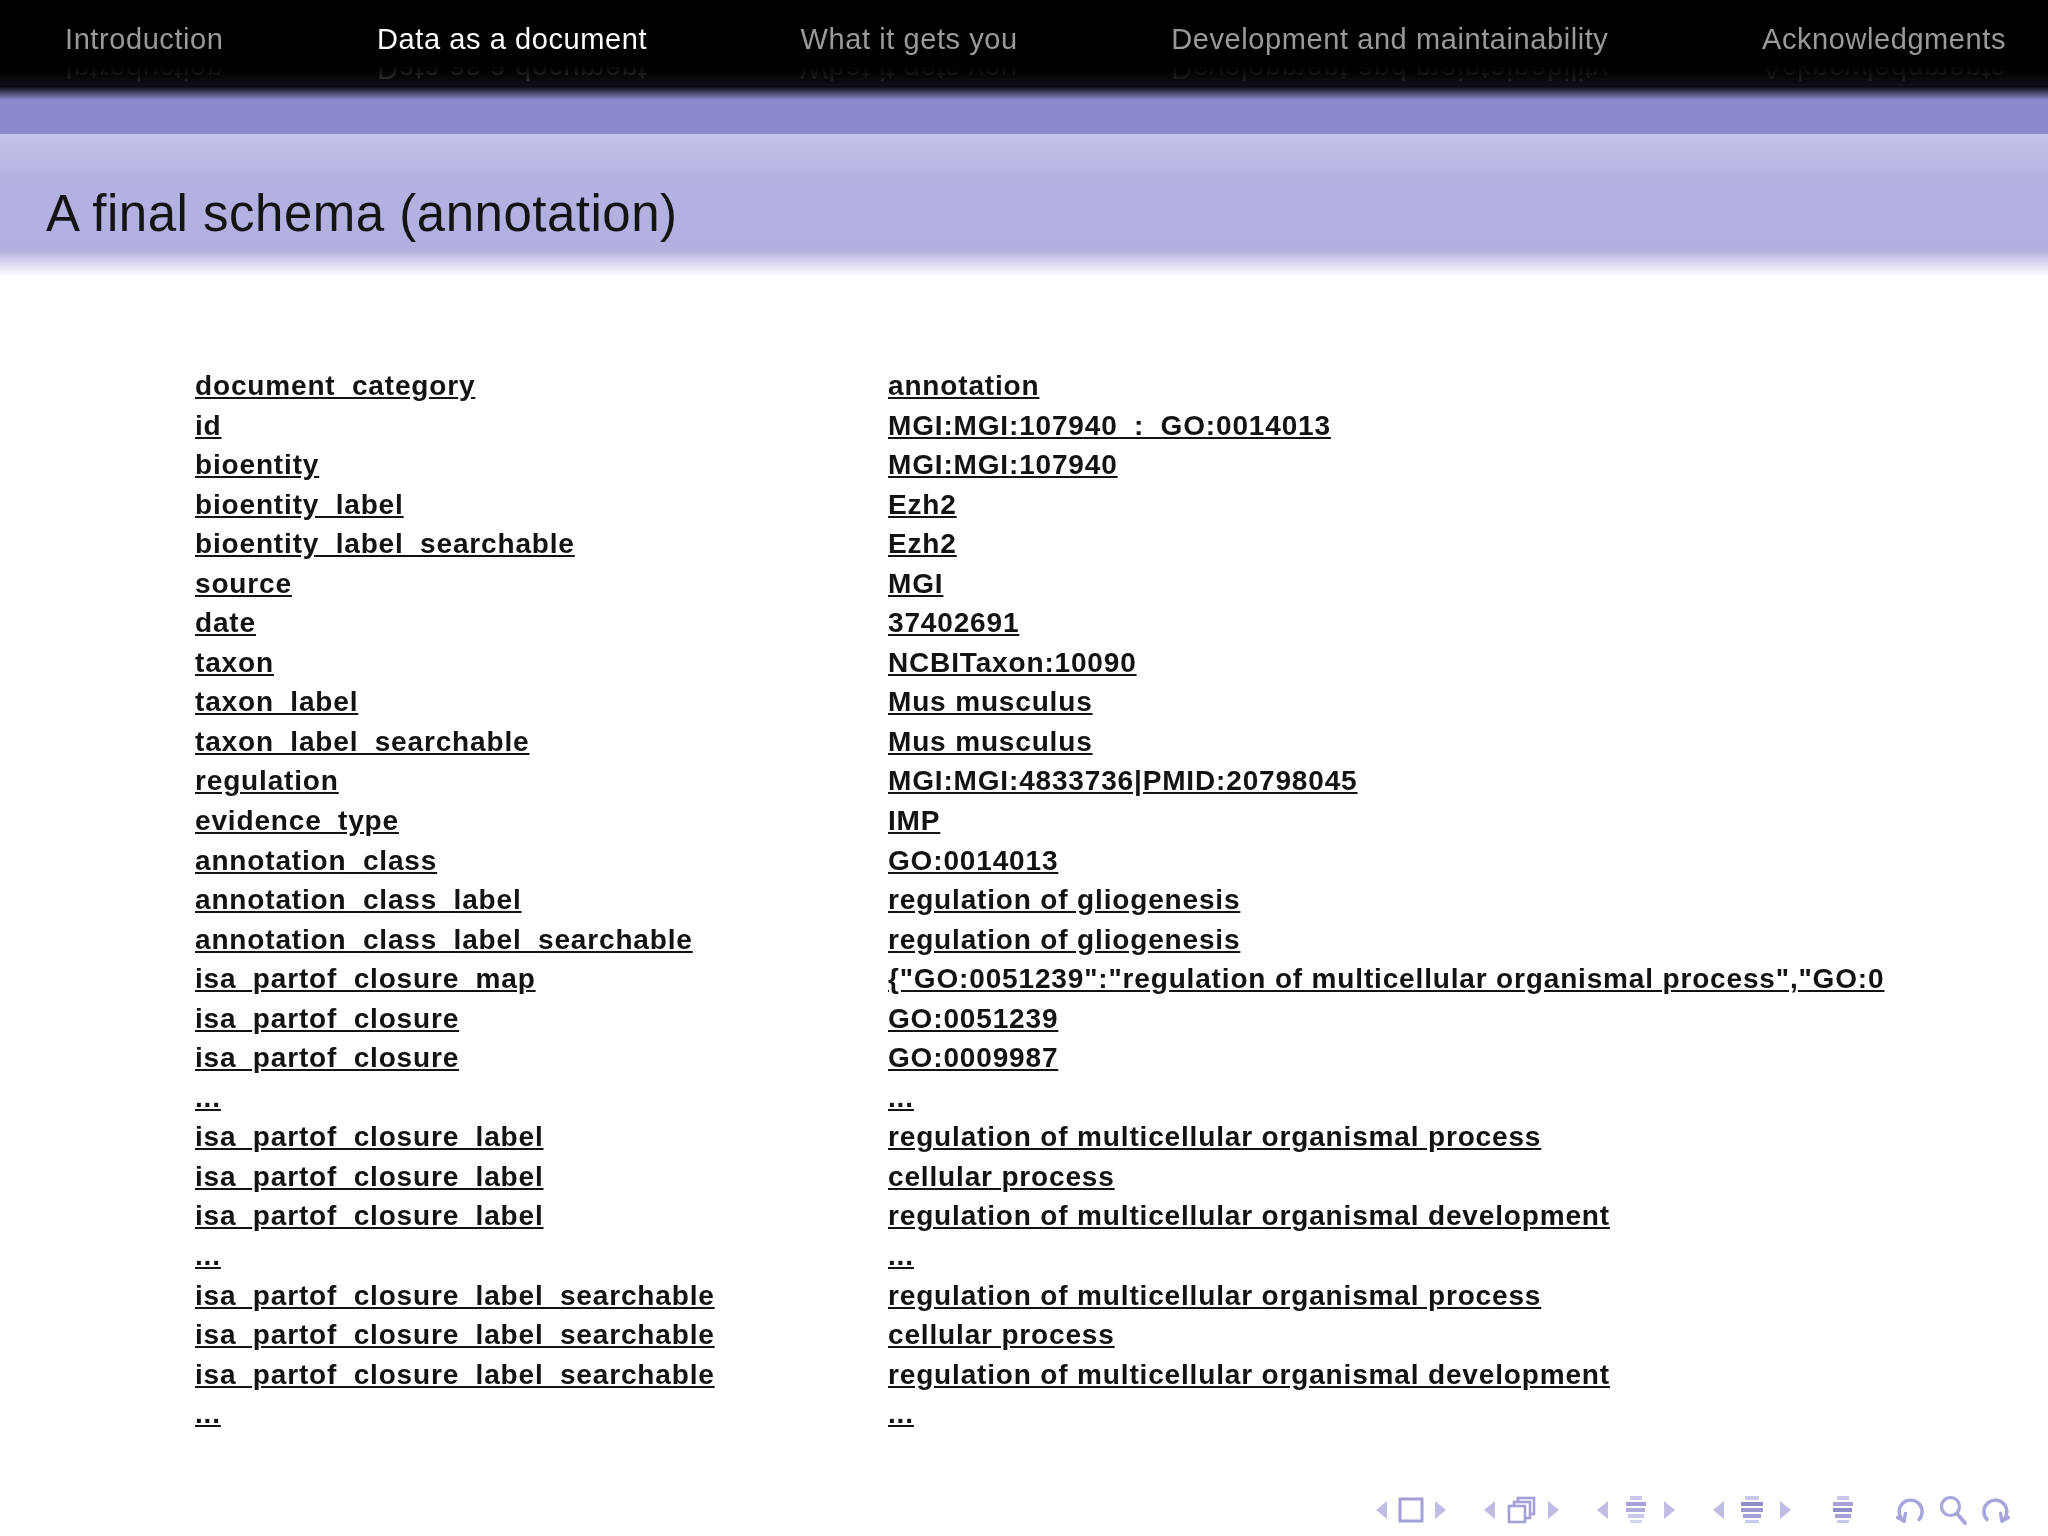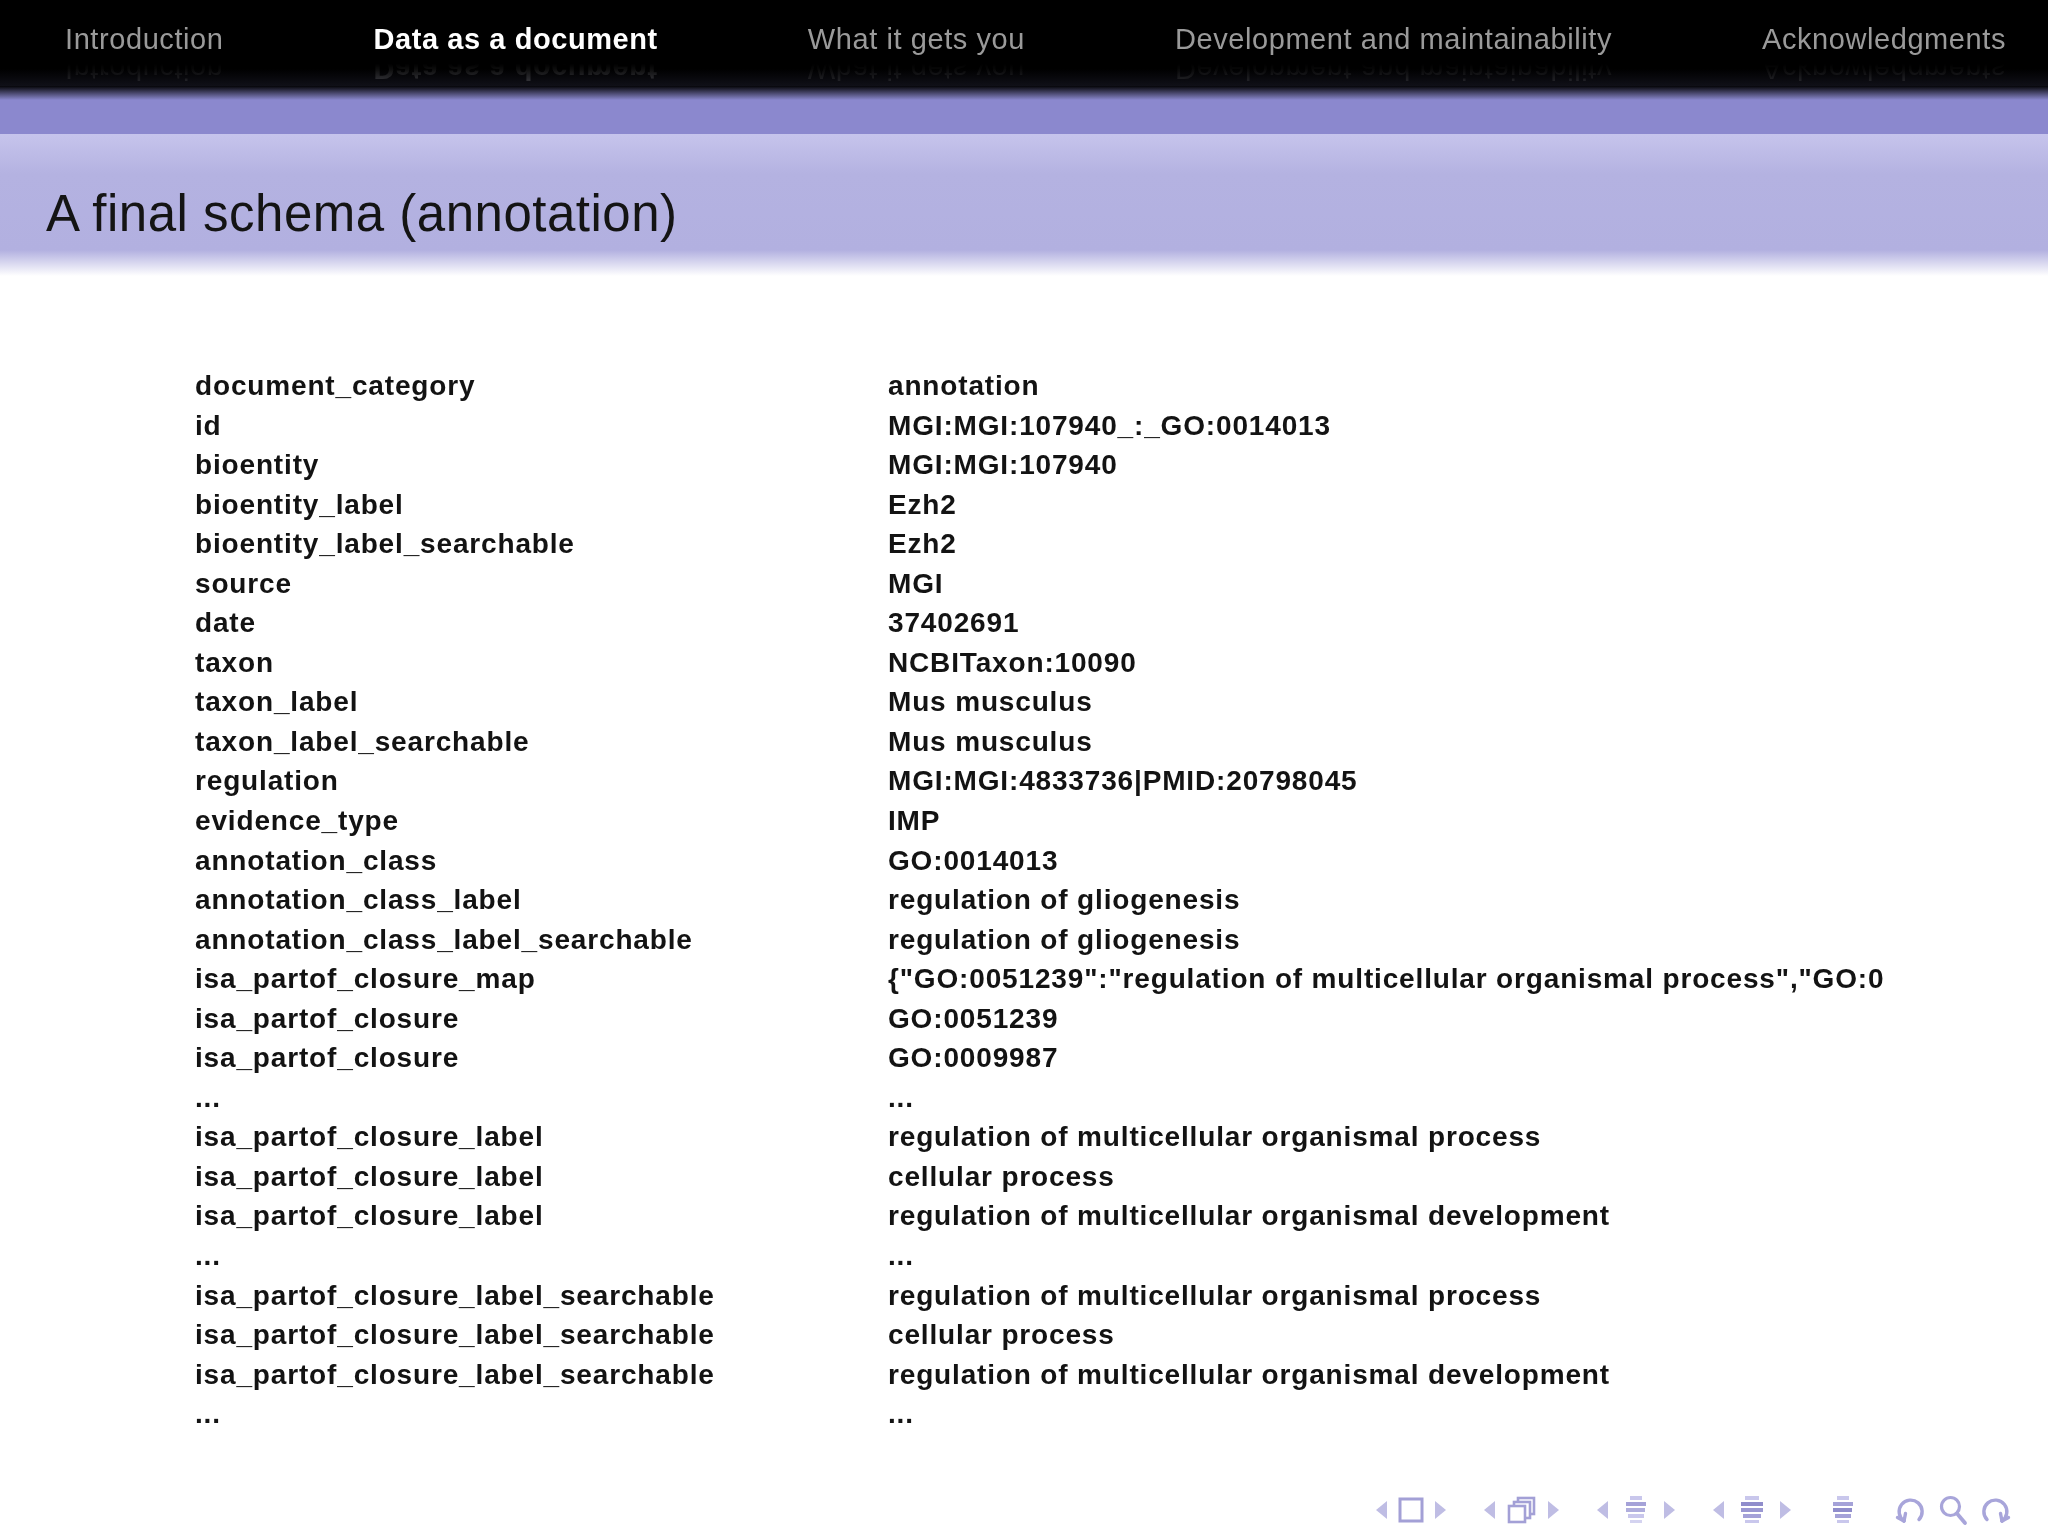--- a/index.html
+++ b/index.html
@@ -14,21 +14,21 @@
     position:absolute; top:0; left:0; right:0; height:86px;
     background:linear-gradient(to bottom, #000000 0%, #000000 80%, #101018 100%);
     display:flex; justify-content:space-between; align-items:flex-end;
     padding:7px 42px 0 65px; box-sizing:border-box; z-index:4;
   }
   .nav-item { display:flex; flex-direction:column; align-items:center; cursor:pointer; }
   .nav-label {
     font-size:29px; line-height:34px; color:#9a9a9a; white-space:nowrap;
     letter-spacing:0.02em;
   }
-  .nav-item.active .nav-label { color:#ffffff; font-weight:bold; }
+  .nav-item.active .nav-label { color:#ffffff; font-weight:normal; }
   .nav-mirror {
     transform:scaleY(-1); opacity:0.22; height:30px; overflow:hidden;
     filter:blur(0.6px);
     -webkit-mask-image:linear-gradient(to bottom, rgba(0,0,0,0.9), transparent 75%);
     mask-image:linear-gradient(to bottom, rgba(0,0,0,0.9), transparent 75%);
   }
 
   
   .band-transition { position:absolute; top:86px; left:0; right:0; height:14px;
     background:linear-gradient(to bottom, #050508, #8b88ce); z-index:1; }
@@ -43,21 +43,21 @@
     position:absolute; top:150px; left:46px; z-index:2;
     font-size:51px; font-weight:400; color:#141414; letter-spacing:0.5px;
     white-space:nowrap;
   }
 
   
   .schema {
     position:absolute; top:366px; left:195px; right:0; z-index:2;
     font-size:28px; font-weight:bold; color:#131313; letter-spacing:0.03em;
   }
-  .schema-row { display:flex; height:39.55px; line-height:39.55px; align-items:center; }
+  .schema-row { display:flex; height:39.55px; line-height:39.55px; align-items:center;text-decoration:underline; }
   .schema-key { width:693px; flex:none; white-space:nowrap; }
   .schema-value { white-space:nowrap; }
 
   
   .navsyms {
     position:absolute; right:36px; bottom:10px; z-index:3;
     display:flex; align-items:center; gap:36px;
   }
   .symgroup { display:flex; align-items:center; gap:10px; }
   .symbtn { display:flex; align-items:center; cursor:pointer; background:none; border:none; padding:0; }

